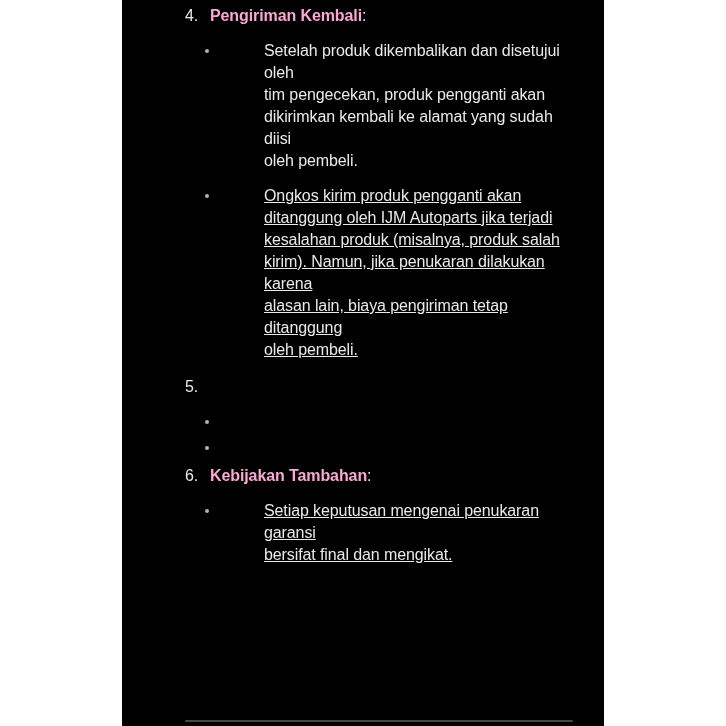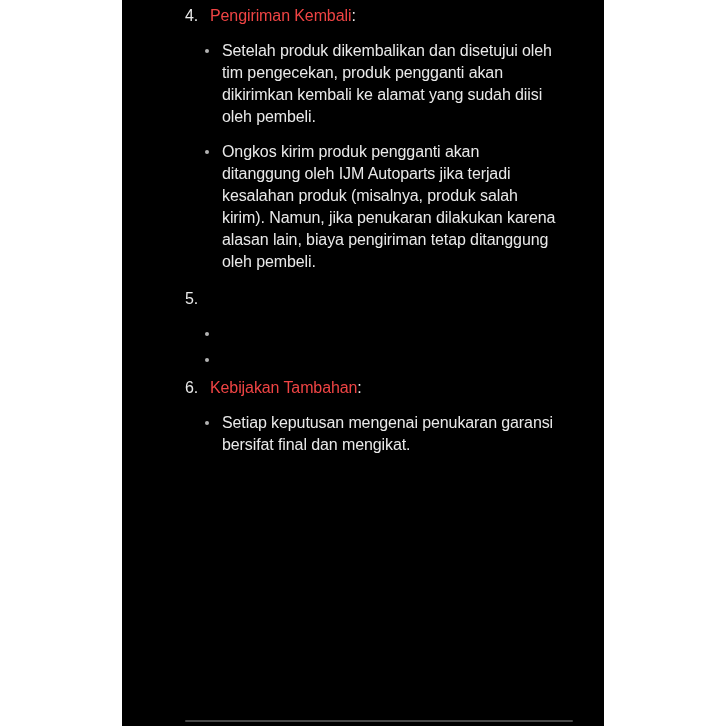--- a/index.html
+++ b/index.html
@@ -32,27 +32,28 @@
   .heading {
     display: flex;
     align-items: baseline;
     margin-bottom: 13px;
   }
   .num {
     flex: none;
     width: 25px;
     font-weight: 400;
   }
-  .ttl b { font-weight: 400; color: #ef4444; }
+  .ttl b { font-weight: 700; color: #f9a8d4; }
   .bullets { margin-left: 20px; }
   .bullet {
     display: flex;
     margin-bottom: 13px;
+    gap: 42px;
   }
-  .bullet:last-child { margin-bottom: 0; }
+  .bullet:last-child { margin-bottom: 0; text-decoration: underline; }
   .dot {
     flex: none;
     width: 4px; height: 4px;
     border-radius: 50%;
     background: #b3b3b3;
     margin-top: 9px;
     margin-right: 13px;
   }
   .btxt {
     white-space: pre-line;

